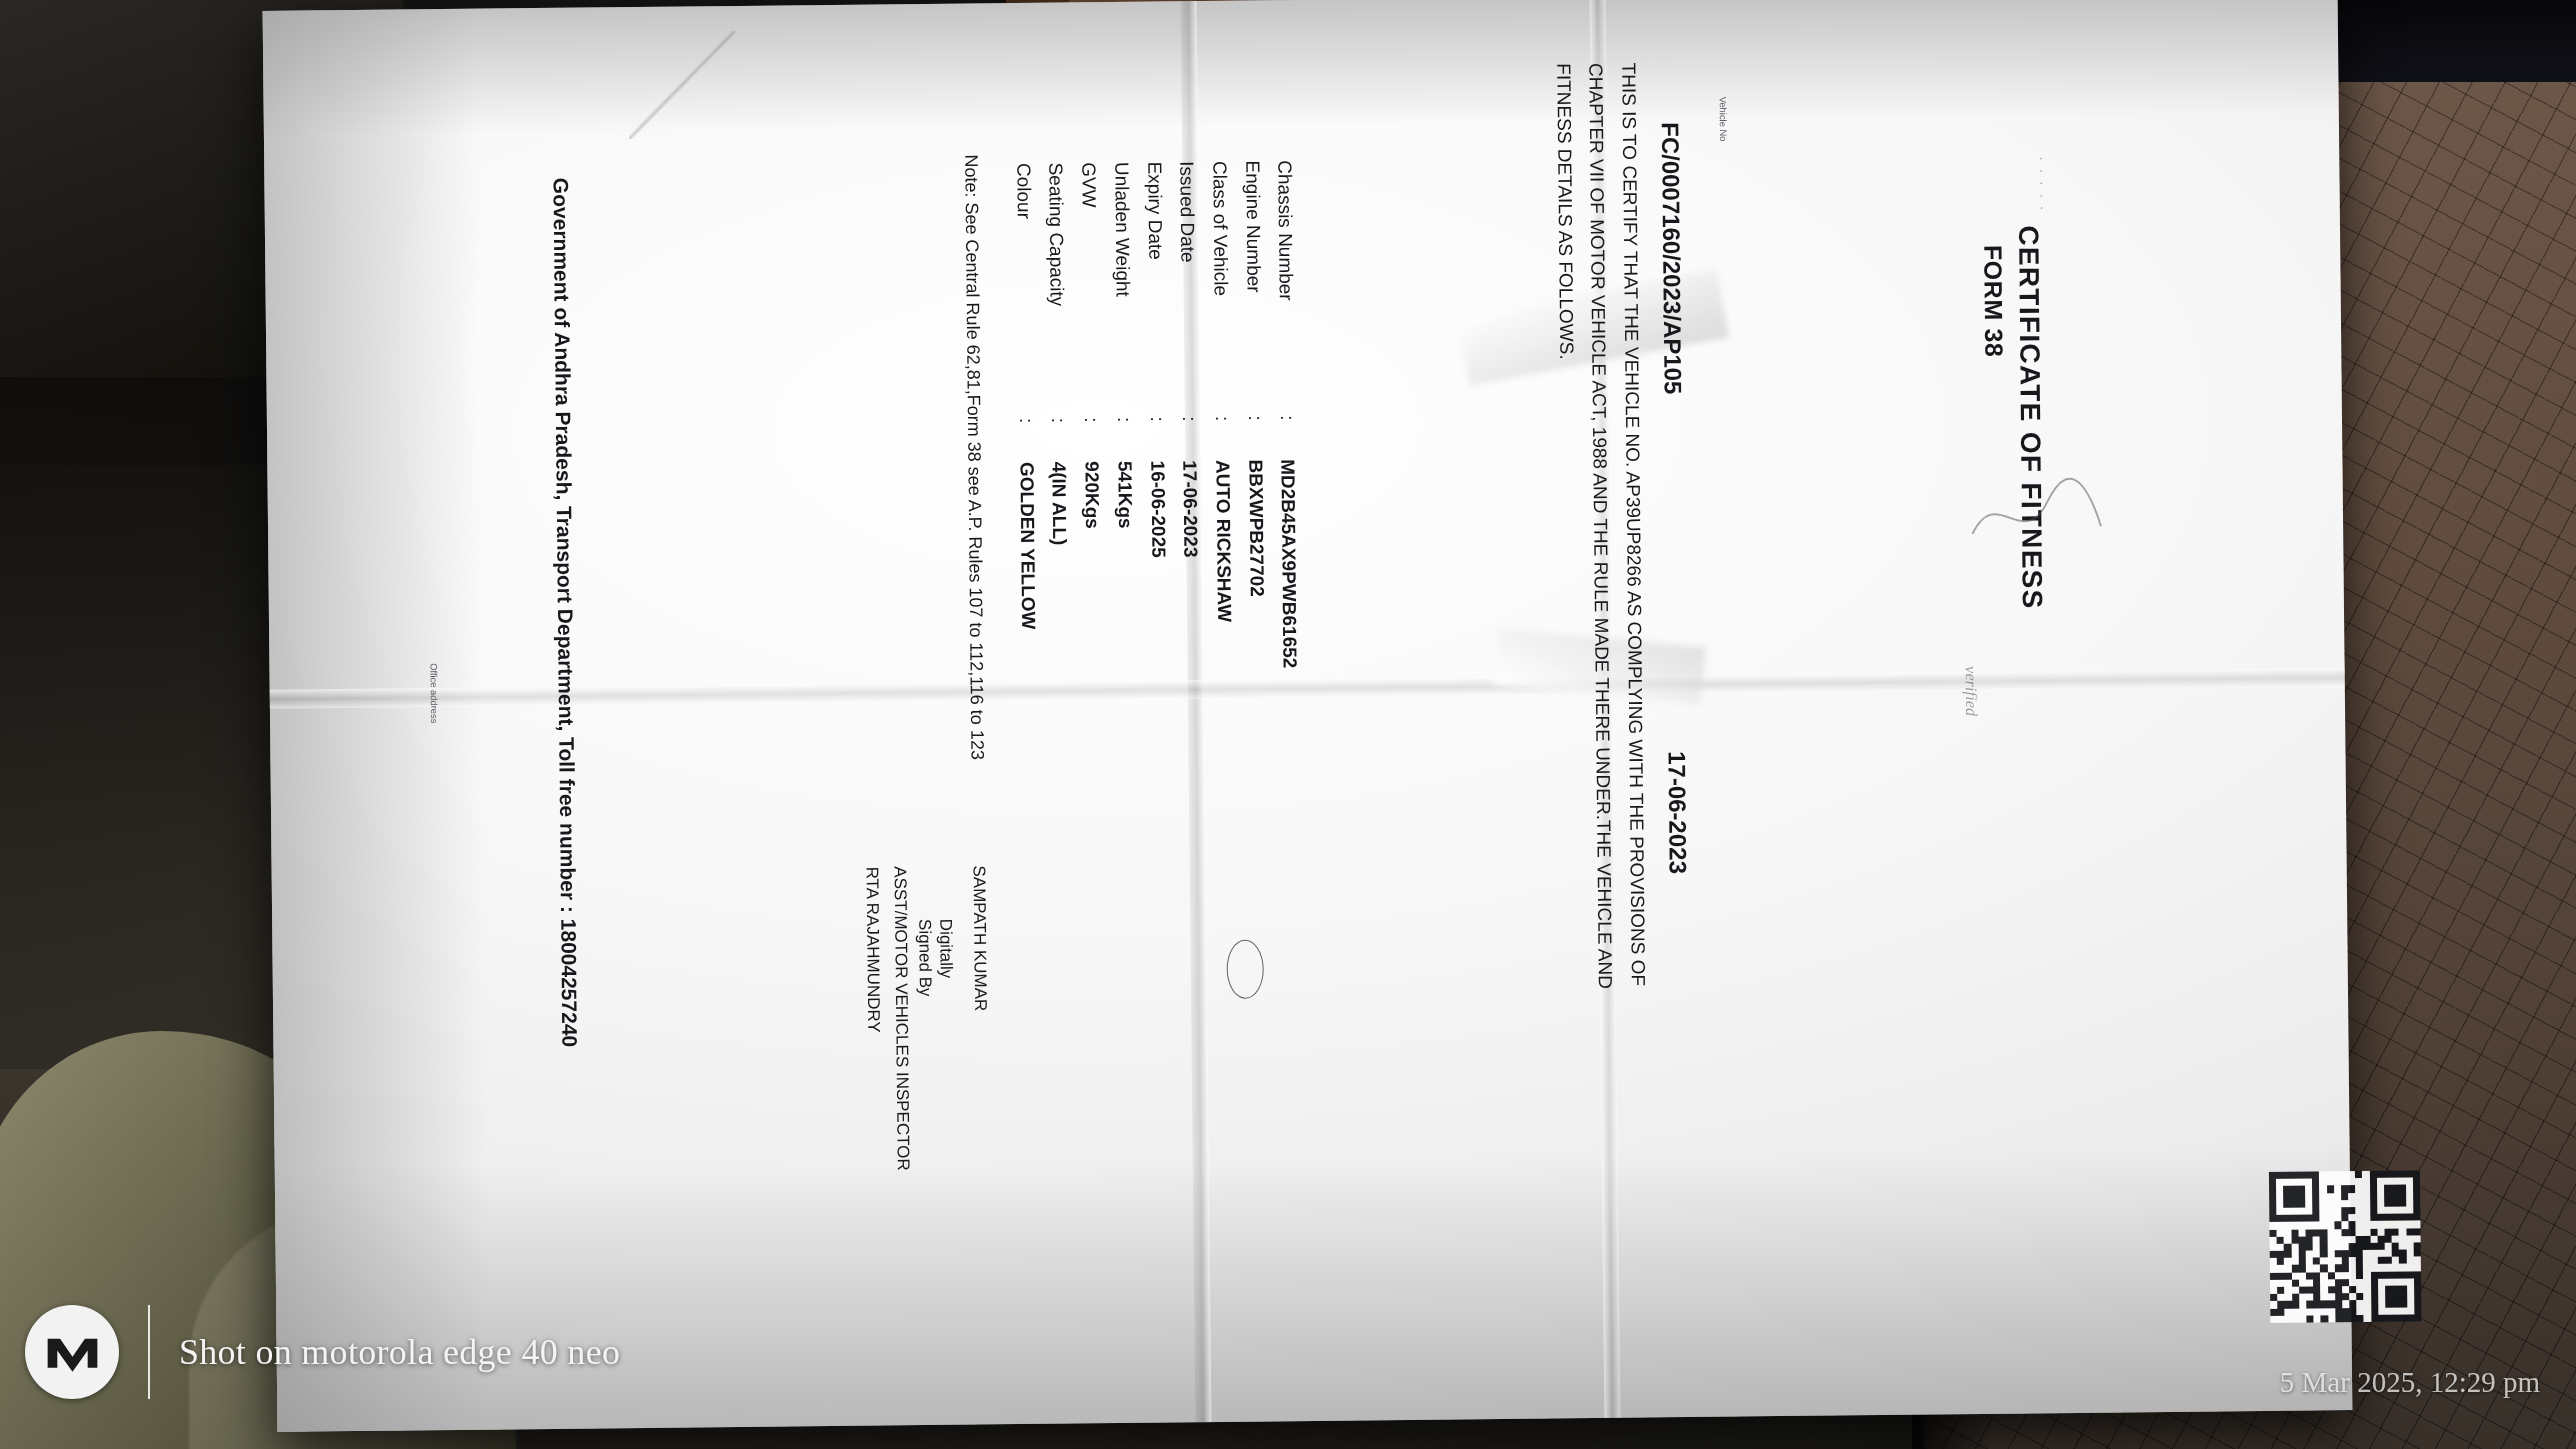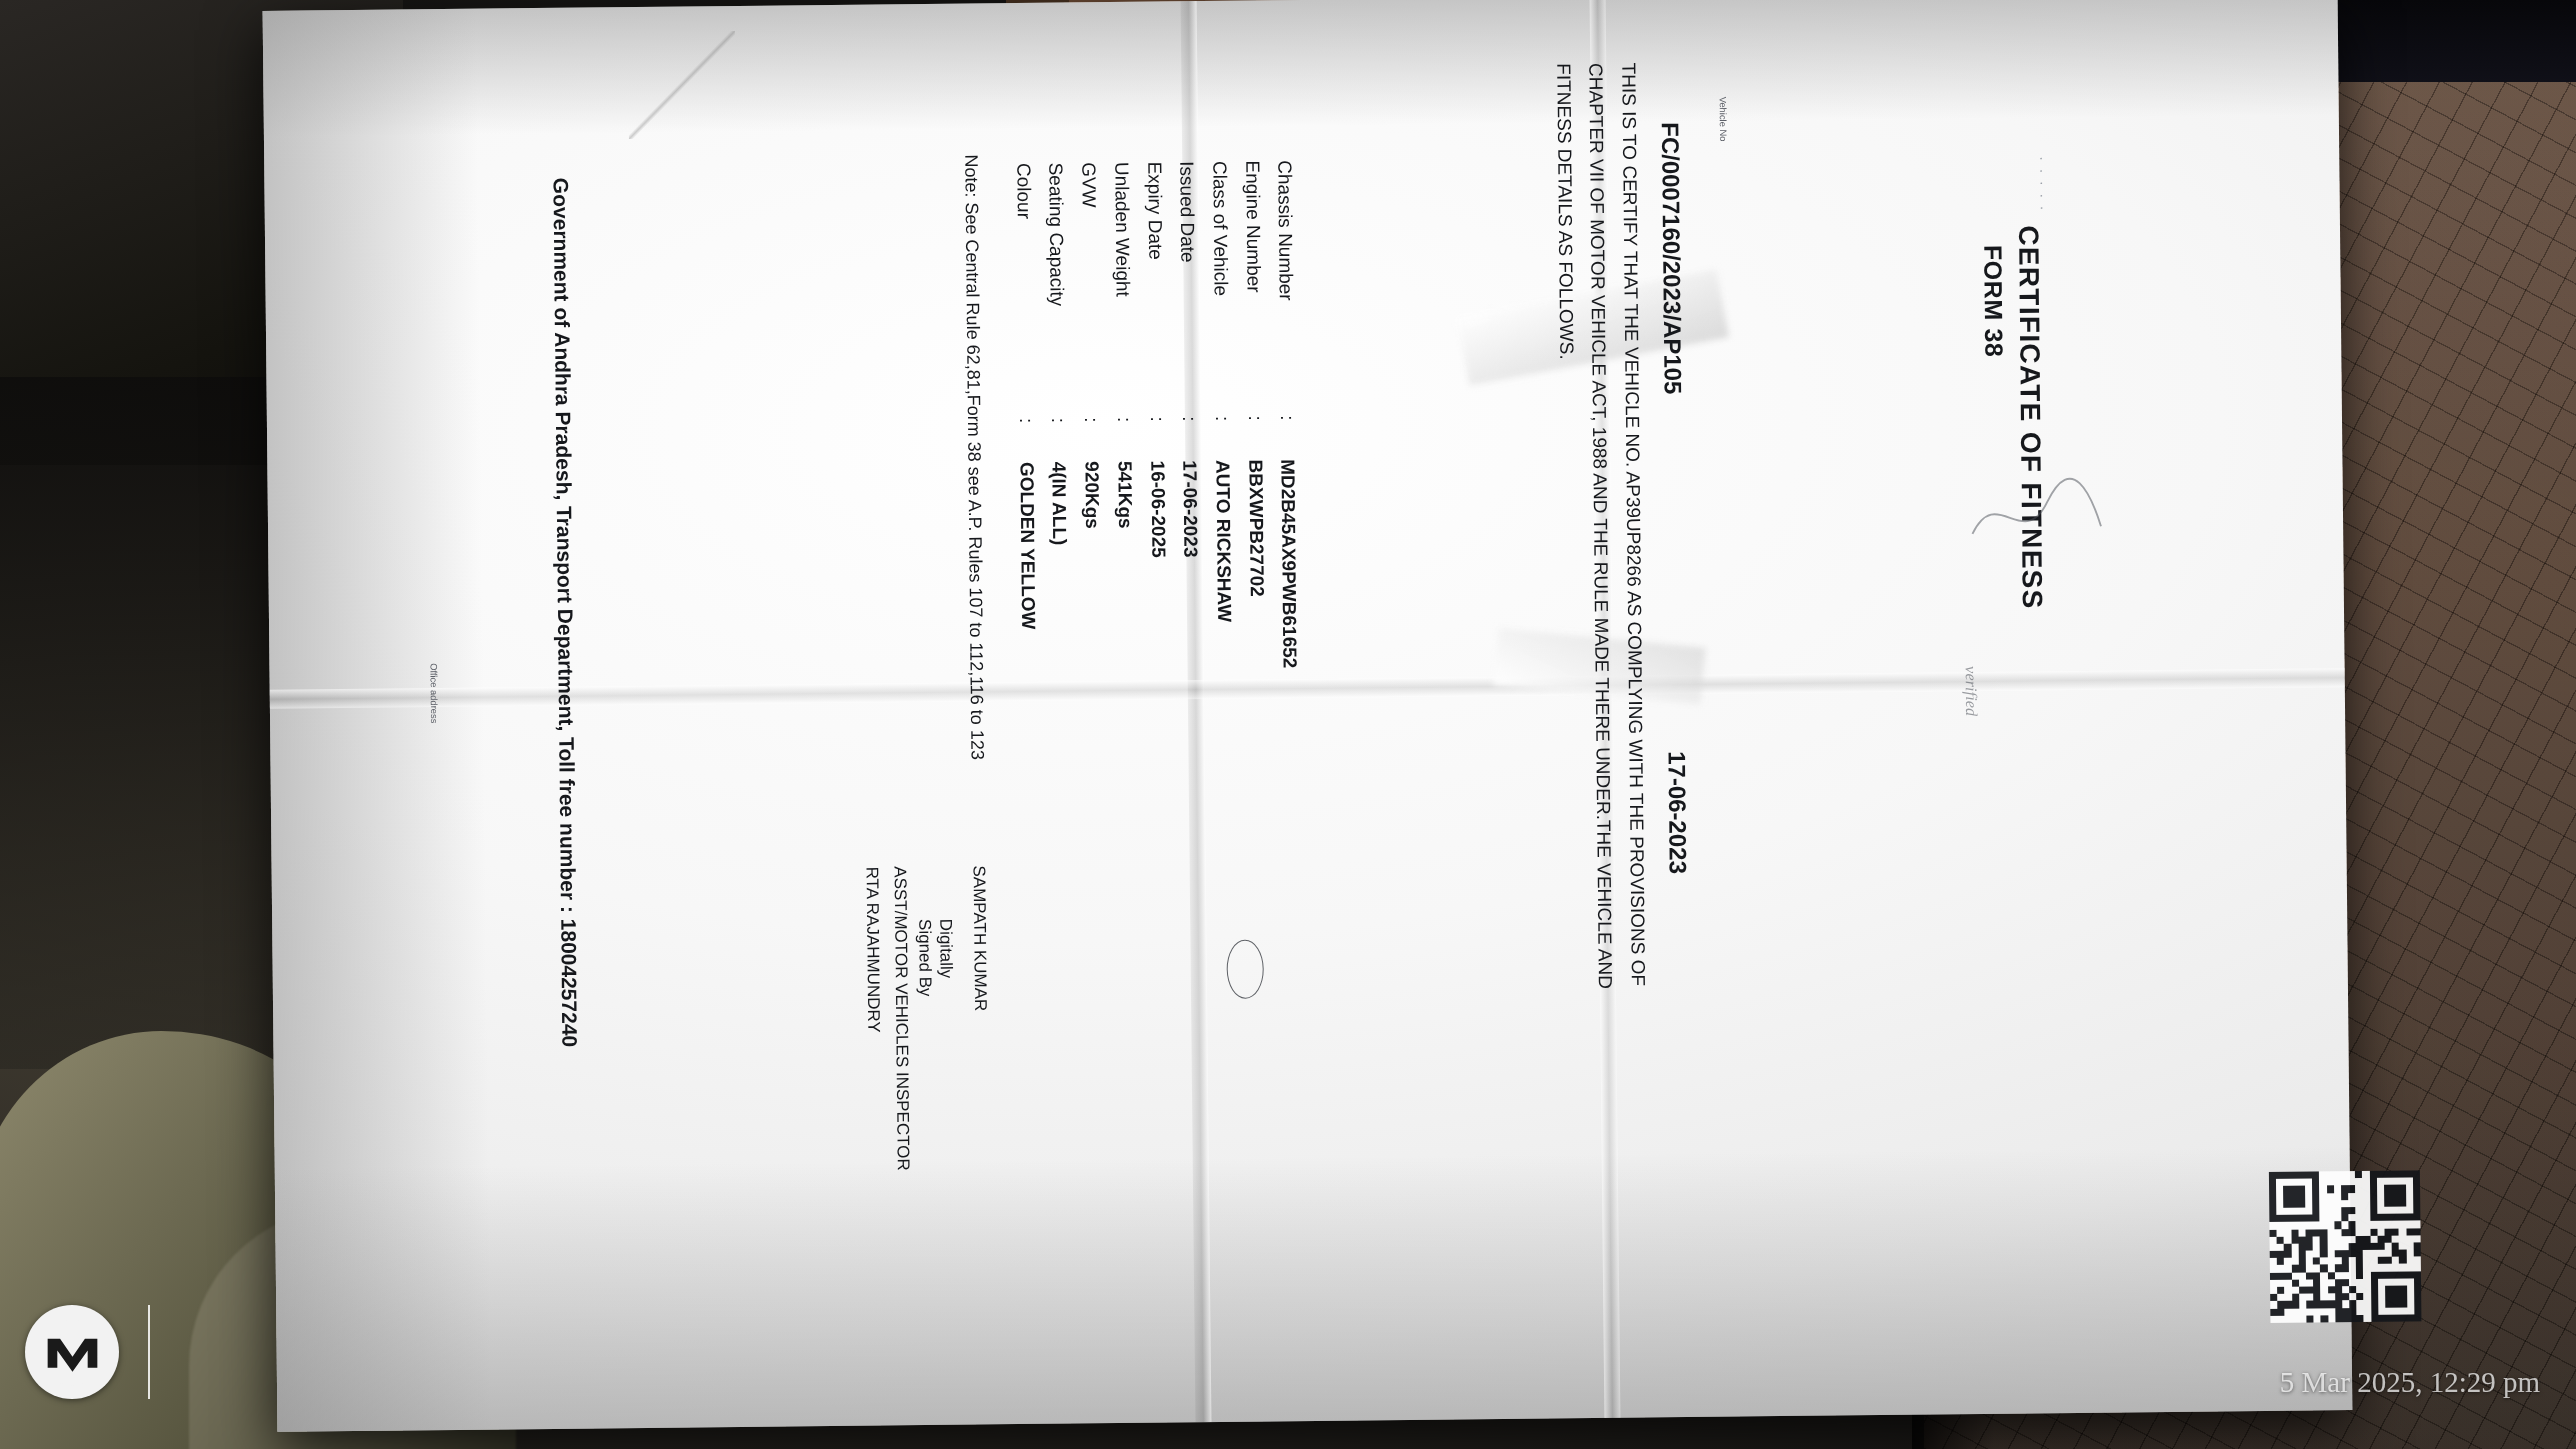--- a/index.html
+++ b/index.html
@@ -783,18 +783,19 @@
   </div>
 
   <div id="watermark">
     <div class="moto-logo">
       <svg width="69" height="69" viewBox="0 0 100 100" aria-hidden="true">
         <circle cx="50" cy="50" r="48" fill="#f2f2f2"></circle>
         <path d="M14 72 L14 30 L32 30 L50 56 L68 30 L86 30 L86 72 L72 72 L72 47 L50 78 L28 47 L28 72 Z" fill="#1a1a1a"></path>
       </svg>
     </div>
     <div class="wm-divider"></div>
+    <div class="wm-text">Shot on motorola edge 40 neo</div>
   </div>
 
   <div id="timestamp">5 Mar 2025, 12:29 pm</div>
 
 </div>
 
 
 </body></html>

